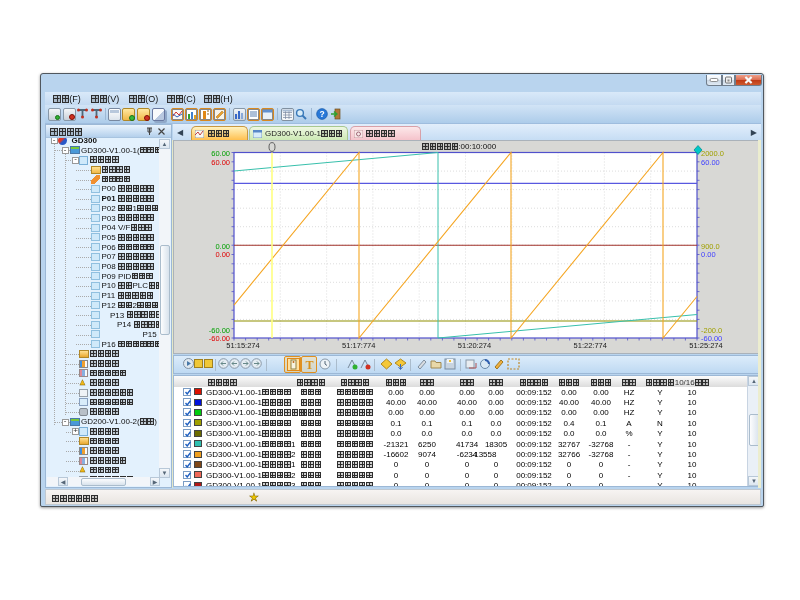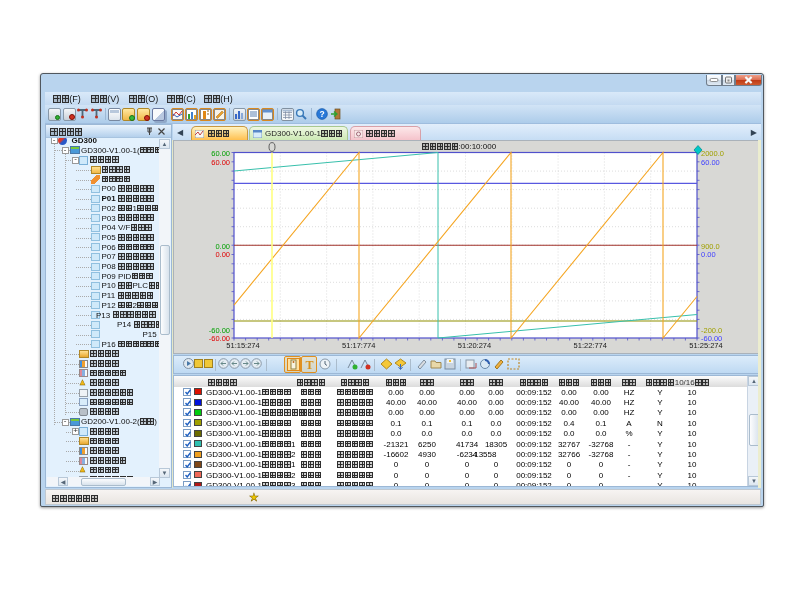--- a/index.html
+++ b/index.html
@@ -239,21 +239,21 @@
         <div style="position:absolute;left:43.5px;top:143.9px;background:#cfe9fa;border:1px solid #90c0e0;width:9px;height:8px;"></div>
         <div class="tr" style="left:54.5px;top:143.4px;">P10 <i class="cj"></i><i class="cj"></i>PLC<i class="cj"></i><i class="cj"></i></div>
         <div style="position:absolute;left:29px;top:157.9px;width:14.5px;border-top:1px dotted #aaa"></div>
         <div style="position:absolute;left:43.5px;top:153.6px;background:#cfe9fa;border:1px solid #90c0e0;width:9px;height:8px;"></div>
         <div class="tr" style="left:54.5px;top:153.1px;">P11 <i class="cj"></i><i class="cj"></i><i class="cj"></i><i class="cj"></i><i class="cj"></i></div>
         <div style="position:absolute;left:29px;top:167.6px;width:14.5px;border-top:1px dotted #aaa"></div>
         <div style="position:absolute;left:43.5px;top:163.3px;background:#cfe9fa;border:1px solid #90c0e0;width:9px;height:8px;"></div>
         <div class="tr" style="left:54.5px;top:162.8px;">P12 <i class="cj"></i><i class="cj"></i>2<i class="cj"></i><i class="cj"></i><i class="cj"></i></div>
         <div style="position:absolute;left:29px;top:177.3px;width:14.5px;border-top:1px dotted #aaa"></div>
         <div style="position:absolute;left:43.5px;top:173.0px;background:#cfe9fa;border:1px solid #90c0e0;width:9px;height:8px;"></div>
-        <div class="tr" style="left:49px;top:172.5px;">P13 <i class="cj"></i><i class="cj"></i><i class="cj"></i><i class="cj"></i><i class="cj"></i><i class="cj"></i></div>
+        <div class="tr" style="left:63px;top:172.5px;">P13 <i class="cj"></i><i class="cj"></i><i class="cj"></i><i class="cj"></i><i class="cj"></i><i class="cj"></i></div>
         <div style="position:absolute;left:29px;top:187.0px;width:14.5px;border-top:1px dotted #aaa"></div>
         <div style="position:absolute;left:43.5px;top:182.7px;background:#cfe9fa;border:1px solid #90c0e0;width:9px;height:8px;"></div>
         <div class="tr" style="left:70px;top:182.2px;">P14 <i class="cj"></i><i class="cj"></i><i class="cj"></i><i class="cj"></i><i class="cj"></i><i class="cj"></i></div>
         <div style="position:absolute;left:29px;top:196.7px;width:14.5px;border-top:1px dotted #aaa"></div>
         <div style="position:absolute;left:43.5px;top:192.4px;background:#cfe9fa;border:1px solid #90c0e0;width:9px;height:8px;"></div>
         <div class="tr" style="left:54.5px;top:191.9px;margin-left:41px;">P15 PROFIBUS</div>
         <div style="position:absolute;left:29px;top:206.4px;width:14.5px;border-top:1px dotted #aaa"></div>
         <div style="position:absolute;left:43.5px;top:202.1px;background:#cfe9fa;border:1px solid #90c0e0;width:9px;height:8px;"></div>
         <div class="tr" style="left:54.5px;top:201.6px;">P16 <i class="cj"></i><i class="cj"></i><i class="cj"></i><i class="cj"></i><i class="cj"></i><i class="cj"></i></div>
         <div style="position:absolute;left:18.5px;top:216.1px;width:13.5px;border-top:1px dotted #aaa"></div>
@@ -649,21 +649,21 @@
           <div class="cb">
             <svg width="6" height="6" viewBox="0 0 6 6" style="margin:0.5px">
               <path d="M0.5 3 L2.2 5 L5.5 0.8" stroke="#2060c0" stroke-width="1.4" fill="none"></path>
             </svg>
           </div>
           <div class="sw" style="background:#f0a020"></div>
           <span class="cell" style="left:32px;text-align:left">GD300-V1.00-1<i class="cj"></i><i class="cj"></i><i class="cj"></i><i class="cj"></i>2</span>
           <span class="cell" style="left:107px;width:60px"><i class="cj"></i><i class="cj"></i><i class="cj"></i></span>
           <span class="cell" style="left:151px;width:60px"><i class="cj"></i><i class="cj"></i><i class="cj"></i><i class="cj"></i><i class="cj"></i></span>
           <span class="cell" style="left:192px;width:60px">-16602</span>
-          <span class="cell" style="left:223px;width:60px">4930</span>
+          <span class="cell" style="left:223px;width:60px">9074</span>
           <span class="cell" style="left:263px;width:60px">-6234</span>
           <span class="cell" style="left:292px;width:36px">-13558</span>
           <span class="cell" style="left:330px;width:60px">00:09:152</span>
           <span class="cell" style="left:365px;width:60px">32766</span>
           <span class="cell" style="left:397px;width:60px">-32768</span>
           <span class="cell" style="left:425px;width:60px">-</span>
           <span class="cell" style="left:456px;width:60px">Y</span>
           <span class="cell" style="left:488px;width:60px">10</span>
         </div>
         <div class="row" style="top:83.4px">

